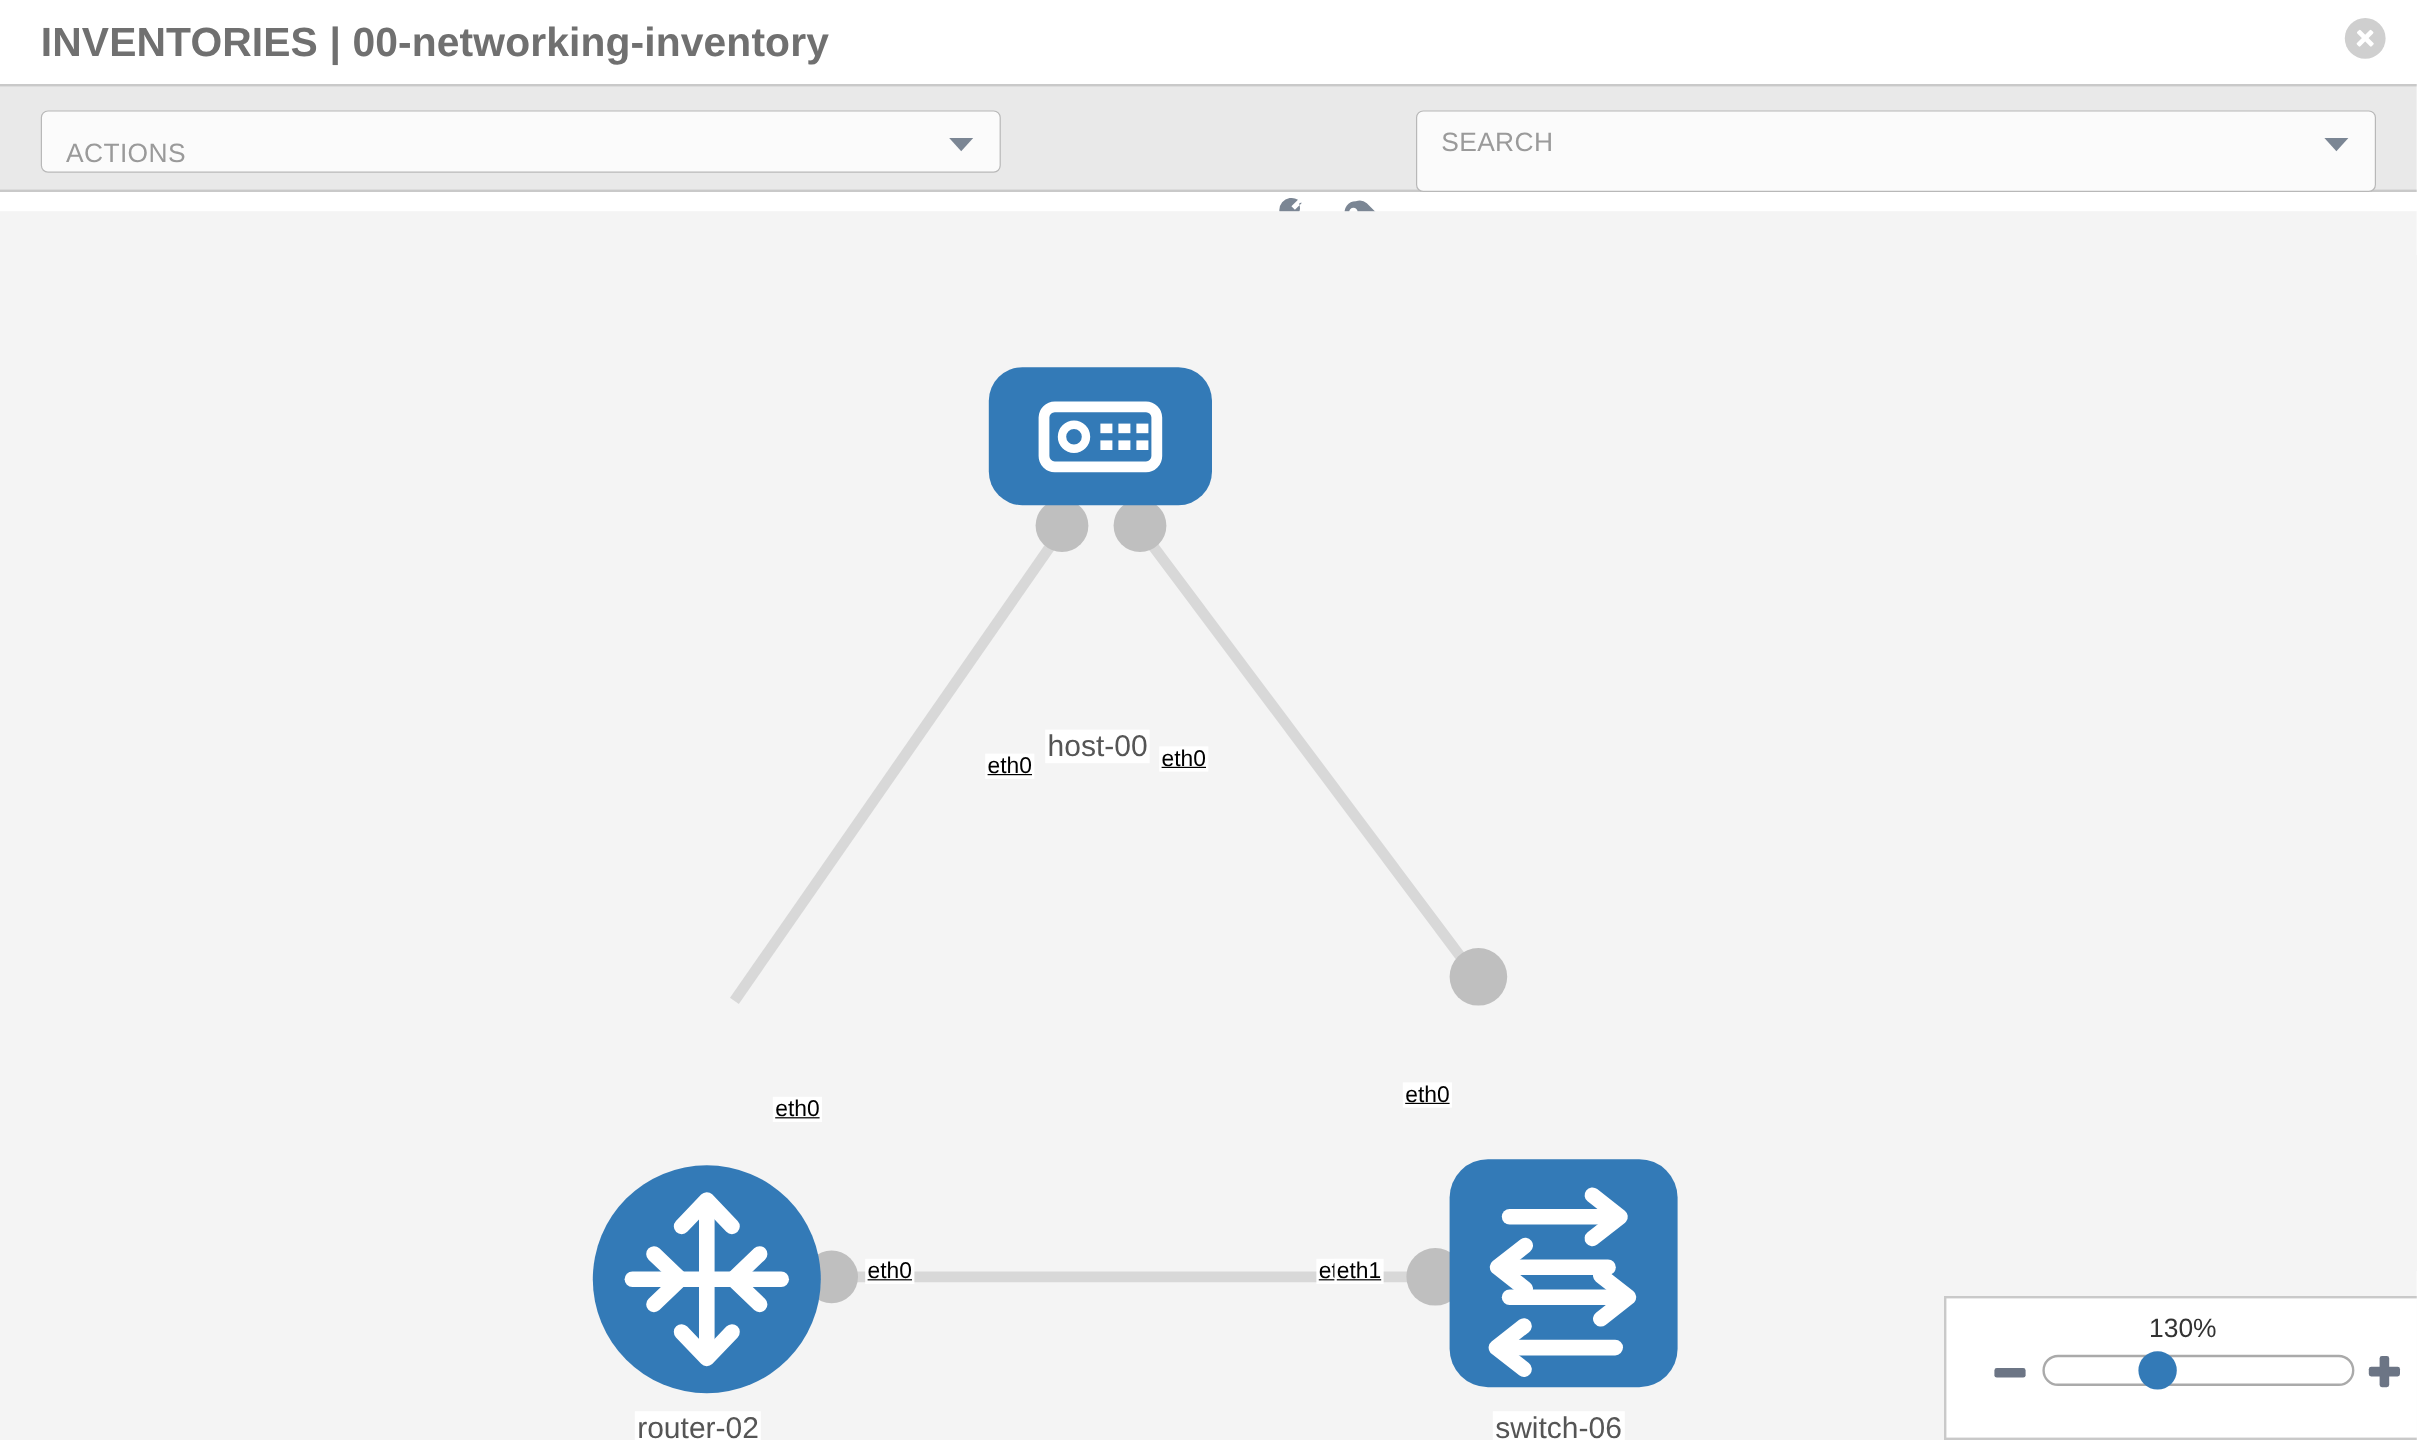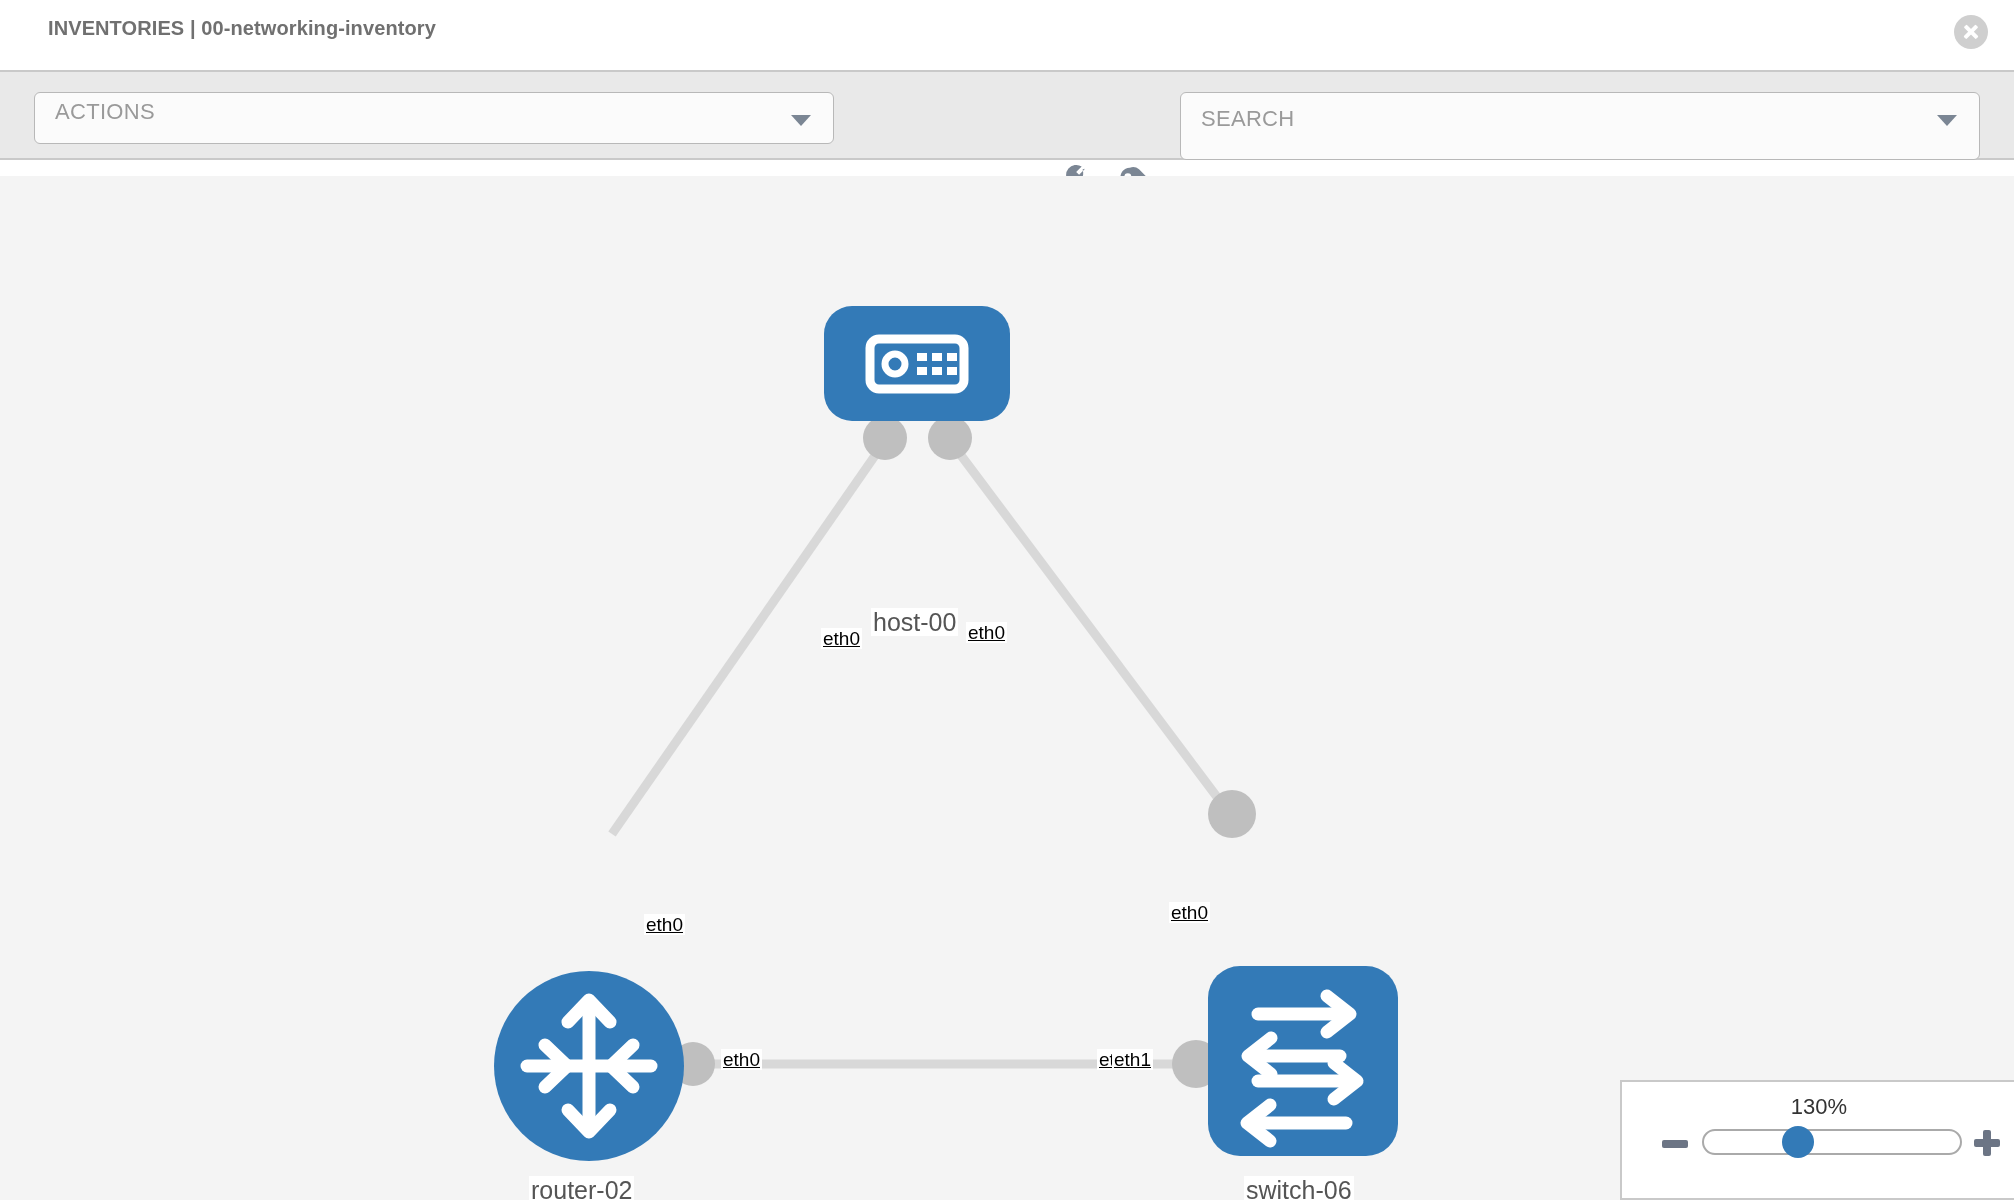--- a/index.html
+++ b/index.html
@@ -11,22 +11,22 @@
   }
   #app { position: relative; width: 2014px; height: 1200px; }
 
   
   .header {
     position: absolute; left: 0; top: 0; width: 2014px; height: 70px;
     background: #ffffff;
   }
   .header-title {
     position: absolute; left: 34px; top: 17px;
-    font-size: 20px; font-weight: bold; color: #707070;
-    letter-spacing: 0.1px; white-space: nowrap; margin-left: 14px;
+    font-size: 34px; font-weight: bold; color: #707070;
+    letter-spacing: 0.1px; white-space: nowrap;
   }
   .close-btn {
     position: absolute; right: 26px; top: 15px;
     width: 34px; height: 34px; border-radius: 50%;
     background: #cfcfcf; cursor: pointer;
   }
   .close-btn::before, .close-btn::after {
     content: ""; position: absolute; left: 50%; top: 50%;
     width: 17px; height: 4.4px; background: #ffffff; border-radius: 1px;
   }
@@ -42,21 +42,21 @@
   }
   .actions-select {
     position: absolute; left: 34px; top: 20px;
     width: 800px; height: 52px;
     background: #fbfbfb;
     border: 1px solid #b8b8b8;
     border-radius: 6px;
     cursor: pointer;
   }
   .actions-label {
-    position: absolute; left: 20px; top: 6px;
+    position: absolute; left: 20px; top: 22px;
     font-size: 22px; color: #9a9a9a; letter-spacing: 0.3px;
   }
   .caret-down {
     position: absolute; right: 22px; top: 22px;
     width: 0; height: 0;
     border-left: 10px solid transparent;
     border-right: 10px solid transparent;
     border-top: 11px solid #7b8694;
   }
   .tool-icon {

